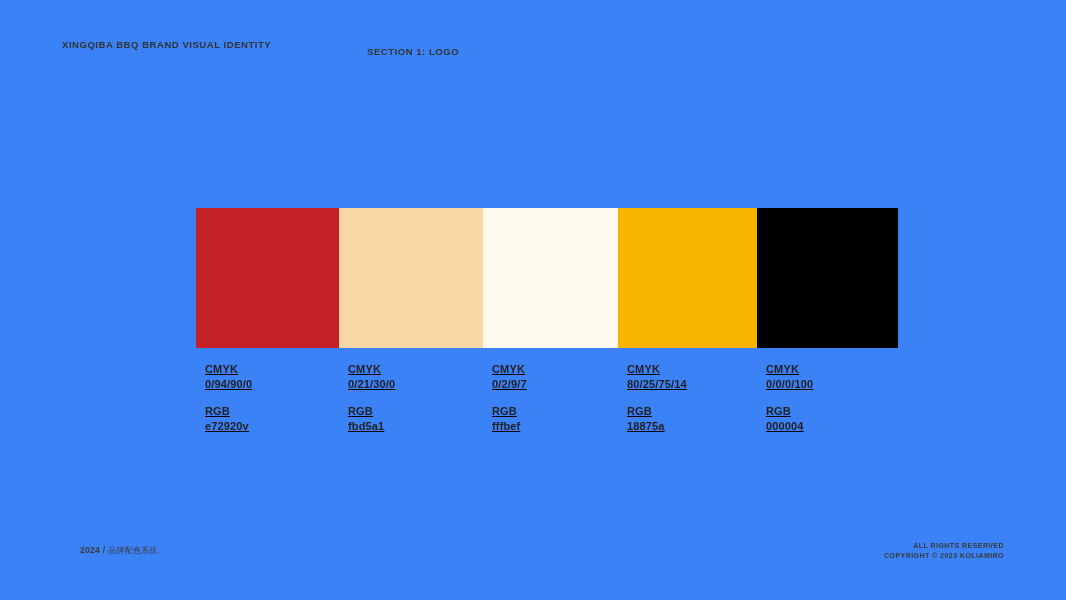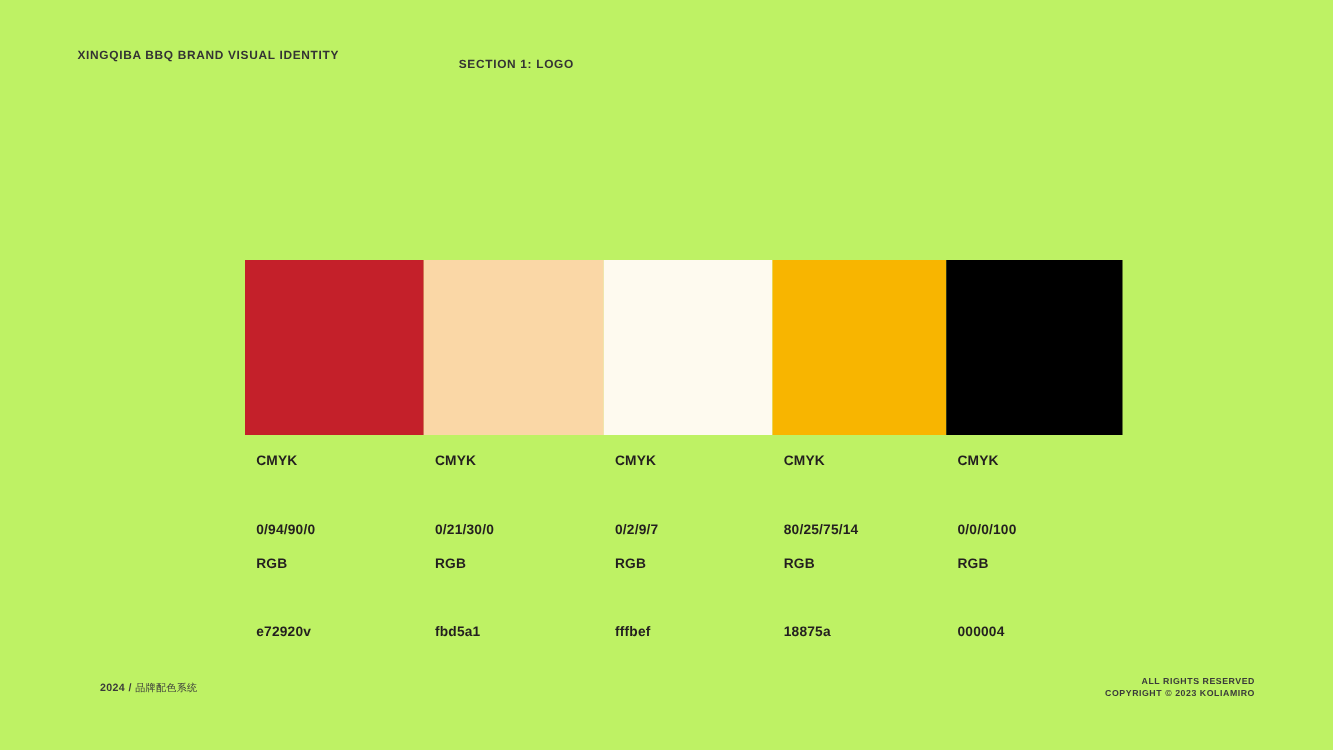--- a/index.html
+++ b/index.html
@@ -11,21 +11,21 @@
     height: 600px;
     background: #ffffff;
     font-family: "Liberation Sans", sans-serif;
     -webkit-font-smoothing: antialiased;
     overflow: hidden;
   }
   .page {
     position: relative;
     width: 1066px;
     height: 600px;
-    background: #bef264;
+    background: #3b82f6;
   }
 
   
   .header {
     position: absolute;
     top: 36px;
     left: 62px;
     right: 62px;
     height: 16px;
     display: flex;
@@ -71,41 +71,41 @@
   .specs {
     position: absolute;
     left: 196px;
     top: 362px;
     width: 702px;
     display: flex;
   }
   .spec-col {
     box-sizing: border-box;
     padding-left: 9px;
+    text-decoration: underline;
   }
   .spec-col-0 { width: 143px; }
   .spec-col-1 { width: 144px; }
   .spec-col-2 { width: 135px; }
   .spec-col-3 { width: 139px; }
   .spec-col-4 { width: 141px; }
 
   .spec-key {
     font-size: 11px;
     font-weight: 700;
     color: #231f1f;
     line-height: 15px;
     letter-spacing: 0.15px;
   }
   .spec-val {
     font-size: 11px;
     font-weight: 700;
     color: #231f1f;
     line-height: 15px;
     letter-spacing: 0.15px;
-    margin-top: 40px;
   }
   .spec-gap {
     height: 12px;
   }
 
   
   .footer-left {
     position: absolute;
     left: 80px;
     top: 545px;

